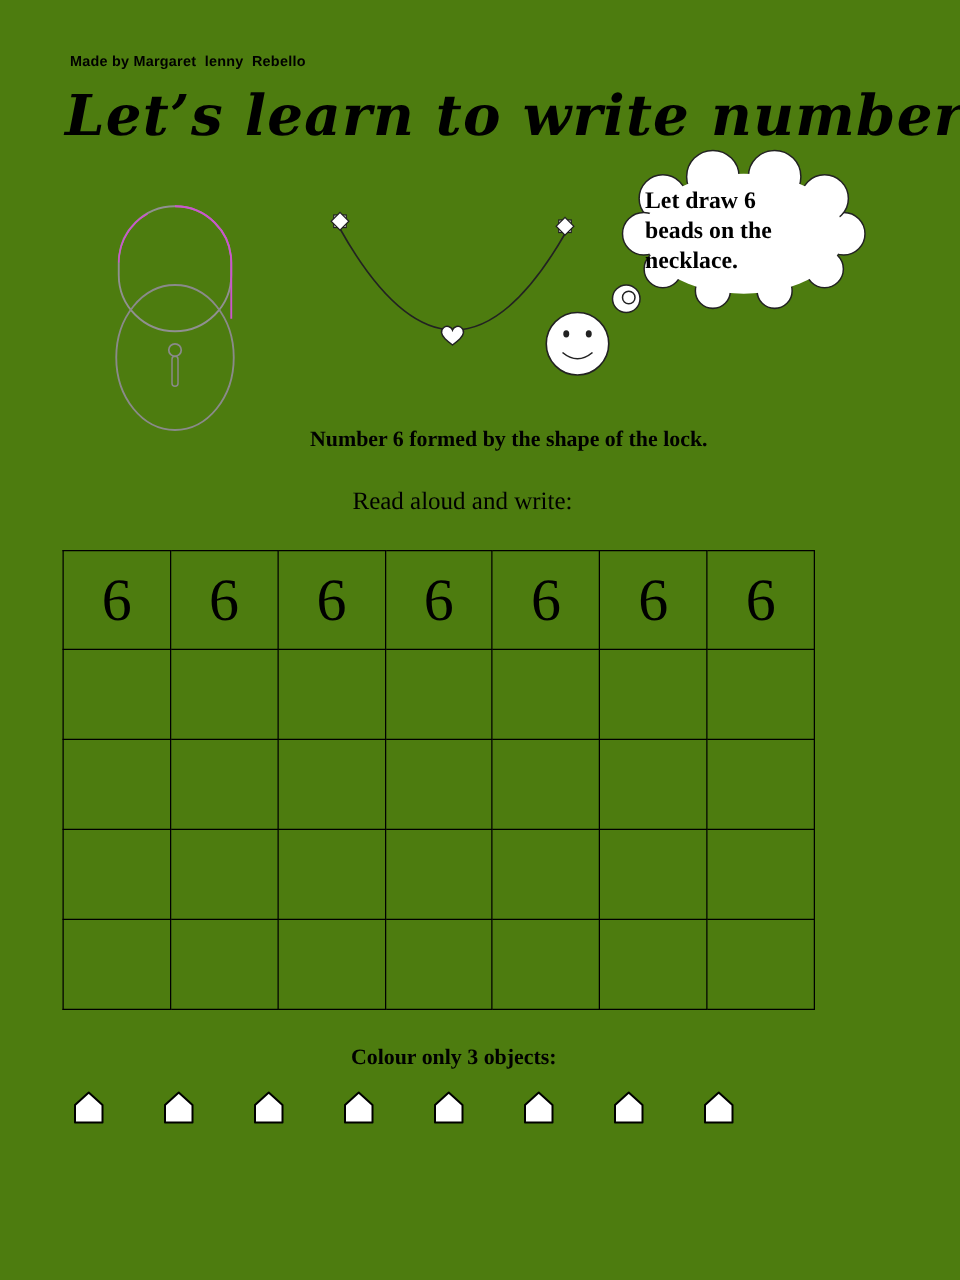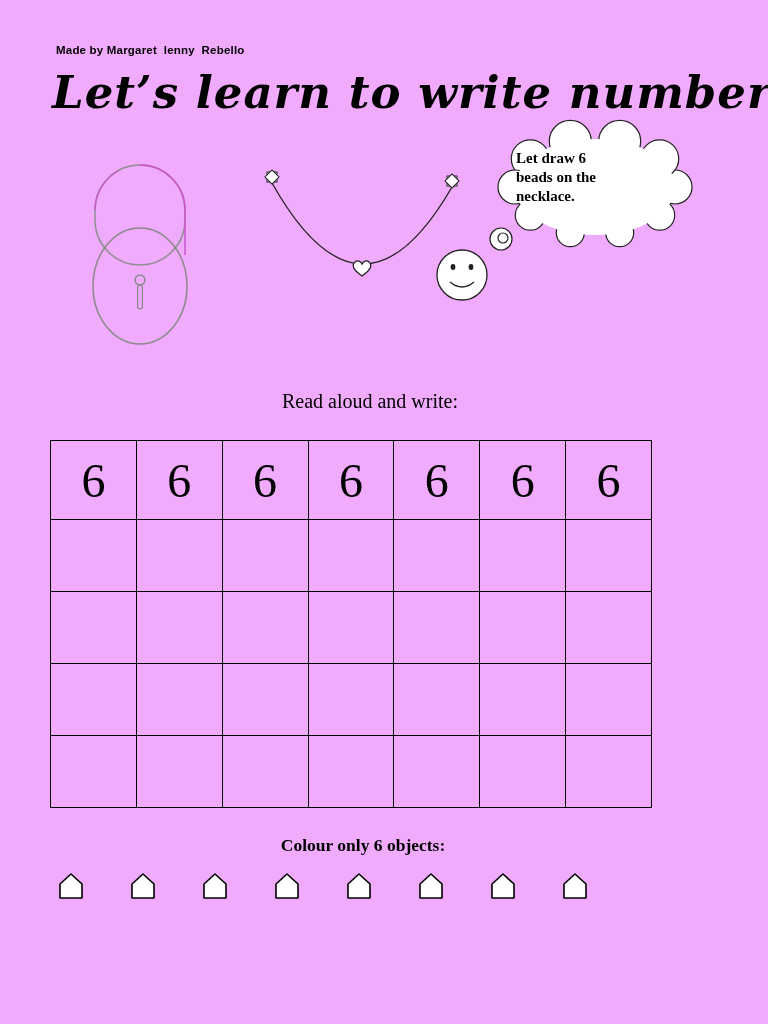--- a/index.html
+++ b/index.html
@@ -1,21 +1,21 @@
 <!DOCTYPE html>
 <html><head>
 <meta charset="utf-8">
 <style>
   * { box-sizing: border-box; }
   html, body { margin: 0; padding: 0; background: #ffffff; }
   .page {
     position: relative;
     width: 768px;
     height: 1024px;
-    background: #f0abfc;
+    background: #4d7c0f;
     font-family: "Liberation Serif", serif;
     color: #000;
     overflow: hidden;
   }
   .byline {
     position: absolute;
     left: 56px;
     top: 44px;
     font-family: "Liberation Sans", sans-serif;
     font-size: 11.5px;
@@ -40,21 +40,21 @@
     left: 50px;
     top: 115px;
     width: 660px;
     height: 240px;
   }
   .bubble-text {
     position: absolute;
     left: 516px;
     top: 149px;
     width: 102px;
-    font-size: 15px;
+    font-size: 19px;
     font-weight: 700;
     line-height: 1.25;
   }
   .caption {
     position: absolute;
     left: 0; right: 0;
     top: 341px;
     padding-left: 46px;
     text-align: center;
     font-size: 17.5px;
@@ -163,20 +163,21 @@
       <ellipse cx="545" cy="72" rx="80" ry="48" fill="#fff" stroke="none"></ellipse>
       <g>
         <circle cx="451" cy="124" r="11" fill="#fff" stroke="#222" stroke-width="1.2"></circle>
         <circle cx="453" cy="123" r="5" fill="#fff" stroke="#222" stroke-width="1.2"></circle>
       </g>
     </g>
   </svg>
 
   <div class="bubble-text">Let draw 6 beads on the necklace.</div>
 
+  <div class="caption">Number 6 formed by the shape of the lock.</div>
 
   <div class="read-aloud">Read aloud and write:</div>
 
   <table class="grid">
     <tbody>
         <tr>
           <td>6</td>
           <td>6</td>
           <td>6</td>
           <td>6</td>
@@ -216,21 +217,21 @@
           <td></td>
           <td></td>
           <td></td>
           <td></td>
           <td></td>
           <td></td>
         </tr>
       </tbody>
   </table>
 
-  <div class="colour-instruction">Colour only 6 objects:</div>
+  <div class="colour-instruction">Colour only 3 objects:</div>
 
   <div class="objects">
       <svg class="house" viewBox="0 0 26 28">
         <polygon points="2,26 2,12 13,2 24,12 24,26" fill="#fff" stroke="#000" stroke-width="1.6" stroke-linejoin="round"></polygon>
       </svg>
       <svg class="house" viewBox="0 0 26 28">
         <polygon points="2,26 2,12 13,2 24,12 24,26" fill="#fff" stroke="#000" stroke-width="1.6" stroke-linejoin="round"></polygon>
       </svg>
       <svg class="house" viewBox="0 0 26 28">
         <polygon points="2,26 2,12 13,2 24,12 24,26" fill="#fff" stroke="#000" stroke-width="1.6" stroke-linejoin="round"></polygon>

